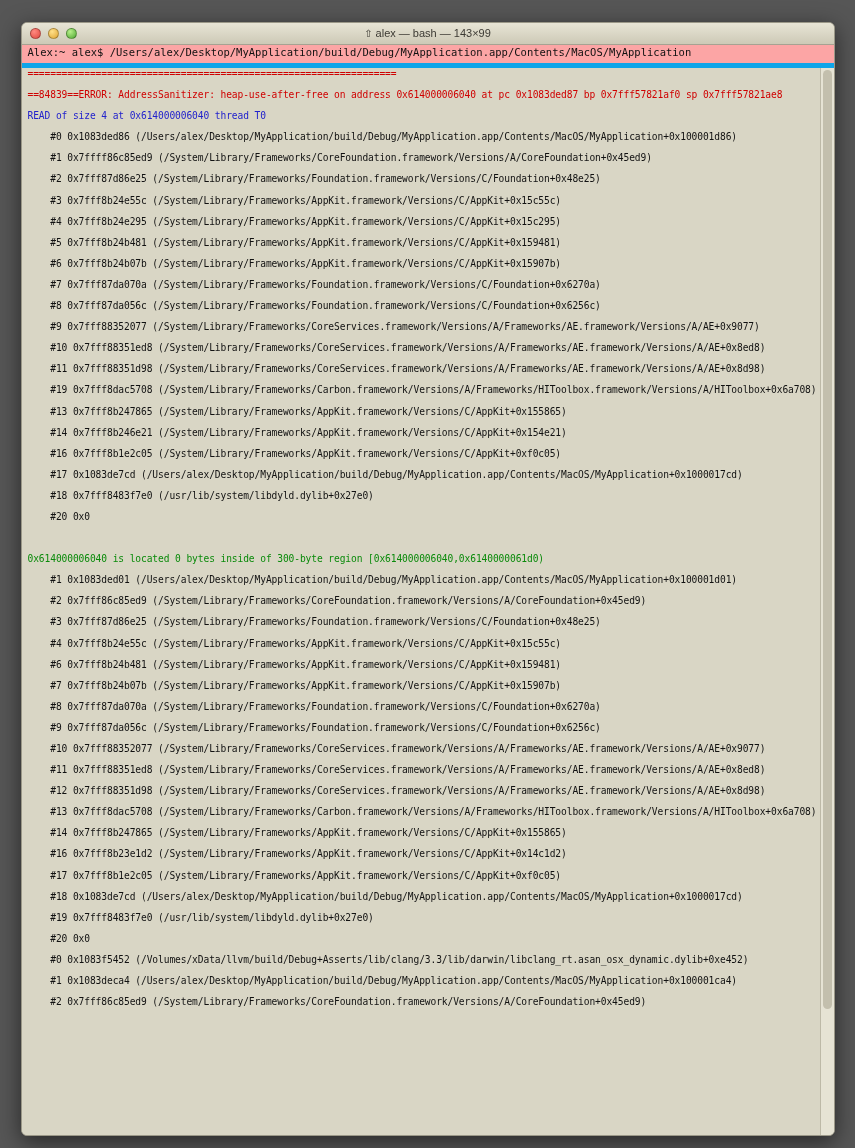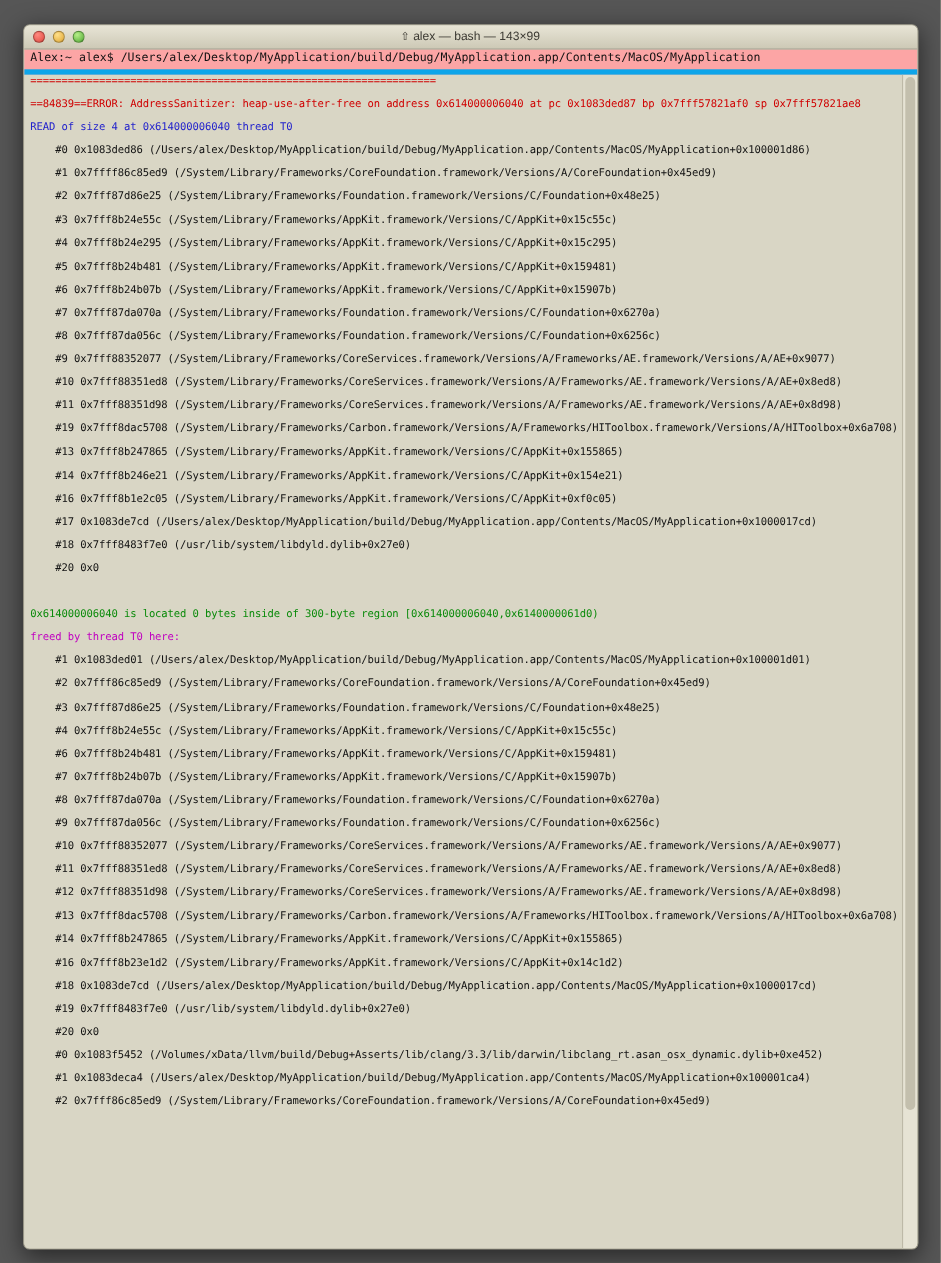--- a/index.html
+++ b/index.html
@@ -156,35 +156,35 @@
 <span class="line"><span class="black">    #11 0x7fff88351d98 (/System/Library/Frameworks/CoreServices.framework/Versions/A/Frameworks/AE.framework/Versions/A/AE+0x8d98)</span></span>
 <span class="line"><span class="black">    #19 0x7fff8dac5708 (/System/Library/Frameworks/Carbon.framework/Versions/A/Frameworks/HIToolbox.framework/Versions/A/HIToolbox+0x6a708)</span></span>
 <span class="line"><span class="black">    #13 0x7fff8b247865 (/System/Library/Frameworks/AppKit.framework/Versions/C/AppKit+0x155865)</span></span>
 <span class="line"><span class="black">    #14 0x7fff8b246e21 (/System/Library/Frameworks/AppKit.framework/Versions/C/AppKit+0x154e21)</span></span>
 <span class="line"><span class="black">    #16 0x7fff8b1e2c05 (/System/Library/Frameworks/AppKit.framework/Versions/C/AppKit+0xf0c05)</span></span>
 <span class="line"><span class="black">    #17 0x1083de7cd (/Users/alex/Desktop/MyApplication/build/Debug/MyApplication.app/Contents/MacOS/MyApplication+0x1000017cd)</span></span>
 <span class="line"><span class="black">    #18 0x7fff8483f7e0 (/usr/lib/system/libdyld.dylib+0x27e0)</span></span>
 <span class="line"><span class="black">    #20 0x0</span></span>
 <span class="line"><span class="black"></span></span>
 <span class="line"><span class="green">0x614000006040 is located 0 bytes inside of 300-byte region [0x614000006040,0x6140000061d0)</span></span>
-<span class="line"><span class="magenta">freed by thread T0 here:</span></span>
 <span class="line"><span class="black">    #1 0x1083ded01 (/Users/alex/Desktop/MyApplication/build/Debug/MyApplication.app/Contents/MacOS/MyApplication+0x100001d01)</span></span>
 <span class="line"><span class="black">    #2 0x7fff86c85ed9 (/System/Library/Frameworks/CoreFoundation.framework/Versions/A/CoreFoundation+0x45ed9)</span></span>
 <span class="line"><span class="black">    #3 0x7fff87d86e25 (/System/Library/Frameworks/Foundation.framework/Versions/C/Foundation+0x48e25)</span></span>
 <span class="line"><span class="black">    #4 0x7fff8b24e55c (/System/Library/Frameworks/AppKit.framework/Versions/C/AppKit+0x15c55c)</span></span>
 <span class="line"><span class="black">    #6 0x7fff8b24b481 (/System/Library/Frameworks/AppKit.framework/Versions/C/AppKit+0x159481)</span></span>
 <span class="line"><span class="black">    #7 0x7fff8b24b07b (/System/Library/Frameworks/AppKit.framework/Versions/C/AppKit+0x15907b)</span></span>
 <span class="line"><span class="black">    #8 0x7fff87da070a (/System/Library/Frameworks/Foundation.framework/Versions/C/Foundation+0x6270a)</span></span>
 <span class="line"><span class="black">    #9 0x7fff87da056c (/System/Library/Frameworks/Foundation.framework/Versions/C/Foundation+0x6256c)</span></span>
 <span class="line"><span class="black">    #10 0x7fff88352077 (/System/Library/Frameworks/CoreServices.framework/Versions/A/Frameworks/AE.framework/Versions/A/AE+0x9077)</span></span>
 <span class="line"><span class="black">    #11 0x7fff88351ed8 (/System/Library/Frameworks/CoreServices.framework/Versions/A/Frameworks/AE.framework/Versions/A/AE+0x8ed8)</span></span>
 <span class="line"><span class="black">    #12 0x7fff88351d98 (/System/Library/Frameworks/CoreServices.framework/Versions/A/Frameworks/AE.framework/Versions/A/AE+0x8d98)</span></span>
 <span class="line"><span class="black">    #13 0x7fff8dac5708 (/System/Library/Frameworks/Carbon.framework/Versions/A/Frameworks/HIToolbox.framework/Versions/A/HIToolbox+0x6a708)</span></span>
 <span class="line"><span class="black">    #14 0x7fff8b247865 (/System/Library/Frameworks/AppKit.framework/Versions/C/AppKit+0x155865)</span></span>
 <span class="line"><span class="black">    #16 0x7fff8b23e1d2 (/System/Library/Frameworks/AppKit.framework/Versions/C/AppKit+0x14c1d2)</span></span>
+<span class="line"><span class="black">    #17 0x7fff8b1e2c05 (/System/Library/Frameworks/AppKit.framework/Versions/C/AppKit+0xf0c05)</span></span>
 <span class="line"><span class="black">    #18 0x1083de7cd (/Users/alex/Desktop/MyApplication/build/Debug/MyApplication.app/Contents/MacOS/MyApplication+0x1000017cd)</span></span>
 <span class="line"><span class="black">    #19 0x7fff8483f7e0 (/usr/lib/system/libdyld.dylib+0x27e0)</span></span>
 <span class="line"><span class="black">    #20 0x0</span></span>
 <span class="line"><span class="black">    #0 0x1083f5452 (/Volumes/xData/llvm/build/Debug+Asserts/lib/clang/3.3/lib/darwin/libclang_rt.asan_osx_dynamic.dylib+0xe452)</span></span>
 <span class="line"><span class="black">    #1 0x1083deca4 (/Users/alex/Desktop/MyApplication/build/Debug/MyApplication.app/Contents/MacOS/MyApplication+0x100001ca4)</span></span>
 <span class="line"><span class="black">    #2 0x7fff86c85ed9 (/System/Library/Frameworks/CoreFoundation.framework/Versions/A/CoreFoundation+0x45ed9)</span></span>
 
 
 
 

